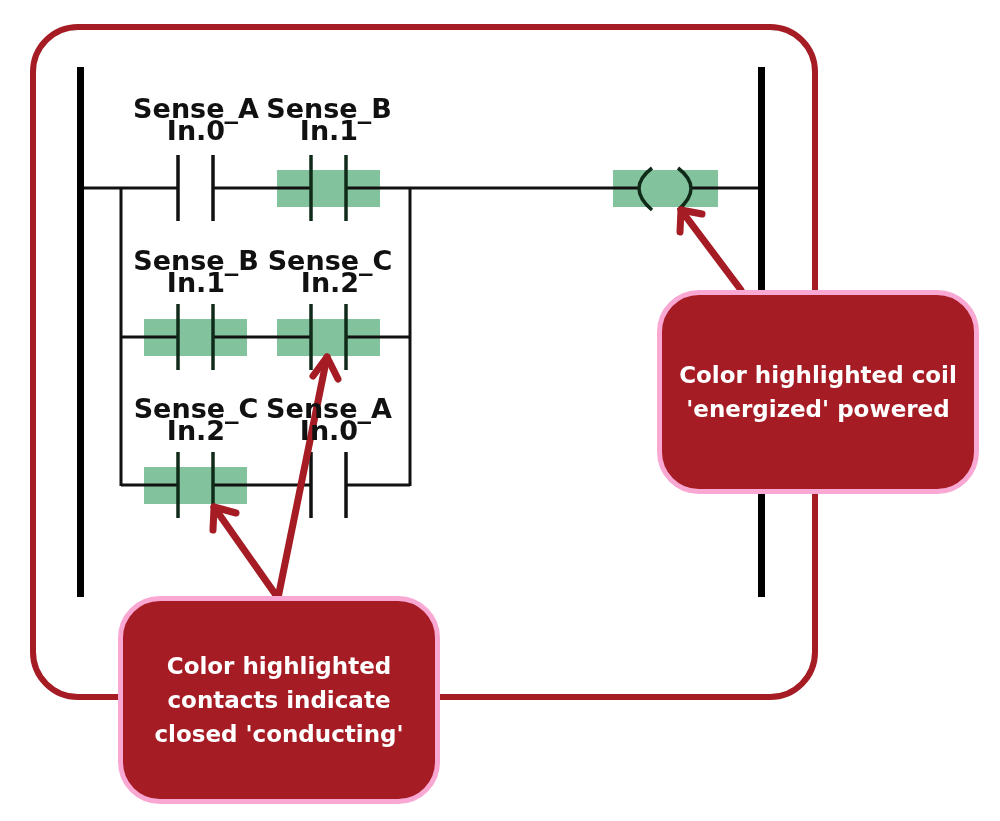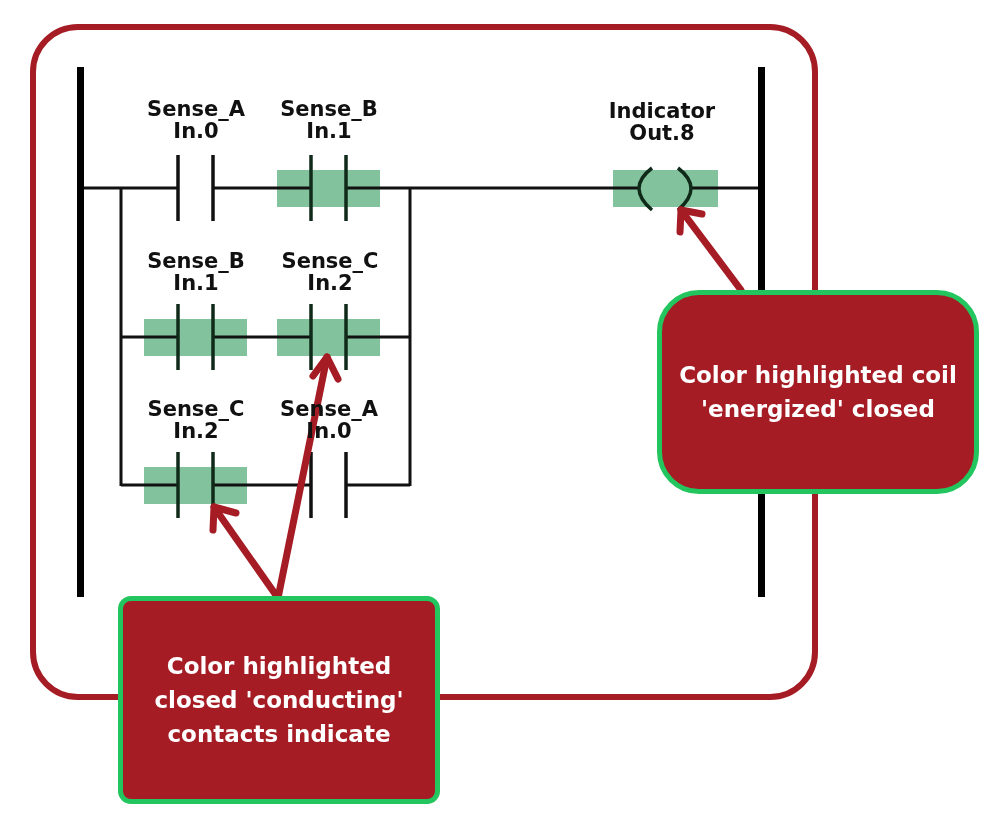--- a/index.html
+++ b/index.html
@@ -1,21 +1,21 @@
 <!DOCTYPE html>
 <html><head>
 <meta charset="utf-8">
 <style>
   html, body { margin: 0; padding: 0; background: #ffffff; }
   body { width: 1000px; height: 821px; position: relative; overflow: hidden; font-family: "DejaVu Sans", sans-serif; }
   #stage { position: absolute; left: 0; top: 0; width: 1000px; height: 821px; }
-  .lbl { position: absolute; text-align: center; font-weight: bold; color: #111; font-size: 21px; line-height: 22px; white-space: nowrap; transform: translateX(-50%); }
+  .lbl { position: absolute; text-align: center; font-weight: bold; color: #111; font-size: 27px; line-height: 22px; white-space: nowrap; transform: translateX(-50%); }
   .callout {
     position: absolute; box-sizing: border-box;
-    background: #a51c24; border: 5px solid #22c55e; border-radius: 42px;
+    background: #a51c24; border: 5px solid #f9a8d4; border-radius: 42px;
     color: #ffffff; font-weight: bold; font-size: 23px; line-height: 34px;
     display: flex; align-items: center; justify-content: center; text-align: center;
   }
   .callout span { display: block; }
 </style>
 </head>
 <body>
 
 <div id="stage">
   <svg width="1000" height="821" viewBox="0 0 1000 821" style="position:absolute;left:0;top:0;">
@@ -119,31 +119,27 @@
   </div>
   <div class="lbl" style="left:196px;top:398px;">
     <div>Sense_C</div>
     <div>In.2</div>
   </div>
   <div class="lbl" style="left:329px;top:398px;">
     <div>Sense_A</div>
     <div>In.0</div>
   </div>
 
-  <div class="lbl" style="left:662px;top:100px;">
-    <div>Indicator</div>
-    <div>Out.8</div>
-  </div>
 
   <div class="callout" style="left:657px;top:290px;width:322px;height:204px;">
     <div>
       <span>Color highlighted coil</span>
-      <span>'energized' closed</span>
+      <span>'energized' powered</span>
     </div>
   </div>
-  <div class="callout" style="left:118px;top:596px;width:322px;height:208px;border-radius:13px;">
+  <div class="callout" style="left:118px;top:596px;width:322px;height:208px;">
     <div>
       <span>Color highlighted</span>
+      <span>contacts indicate</span>
       <span>closed 'conducting'</span>
-      <span>contacts indicate</span>
     </div>
   </div>
 </div>
 
 </body></html>

